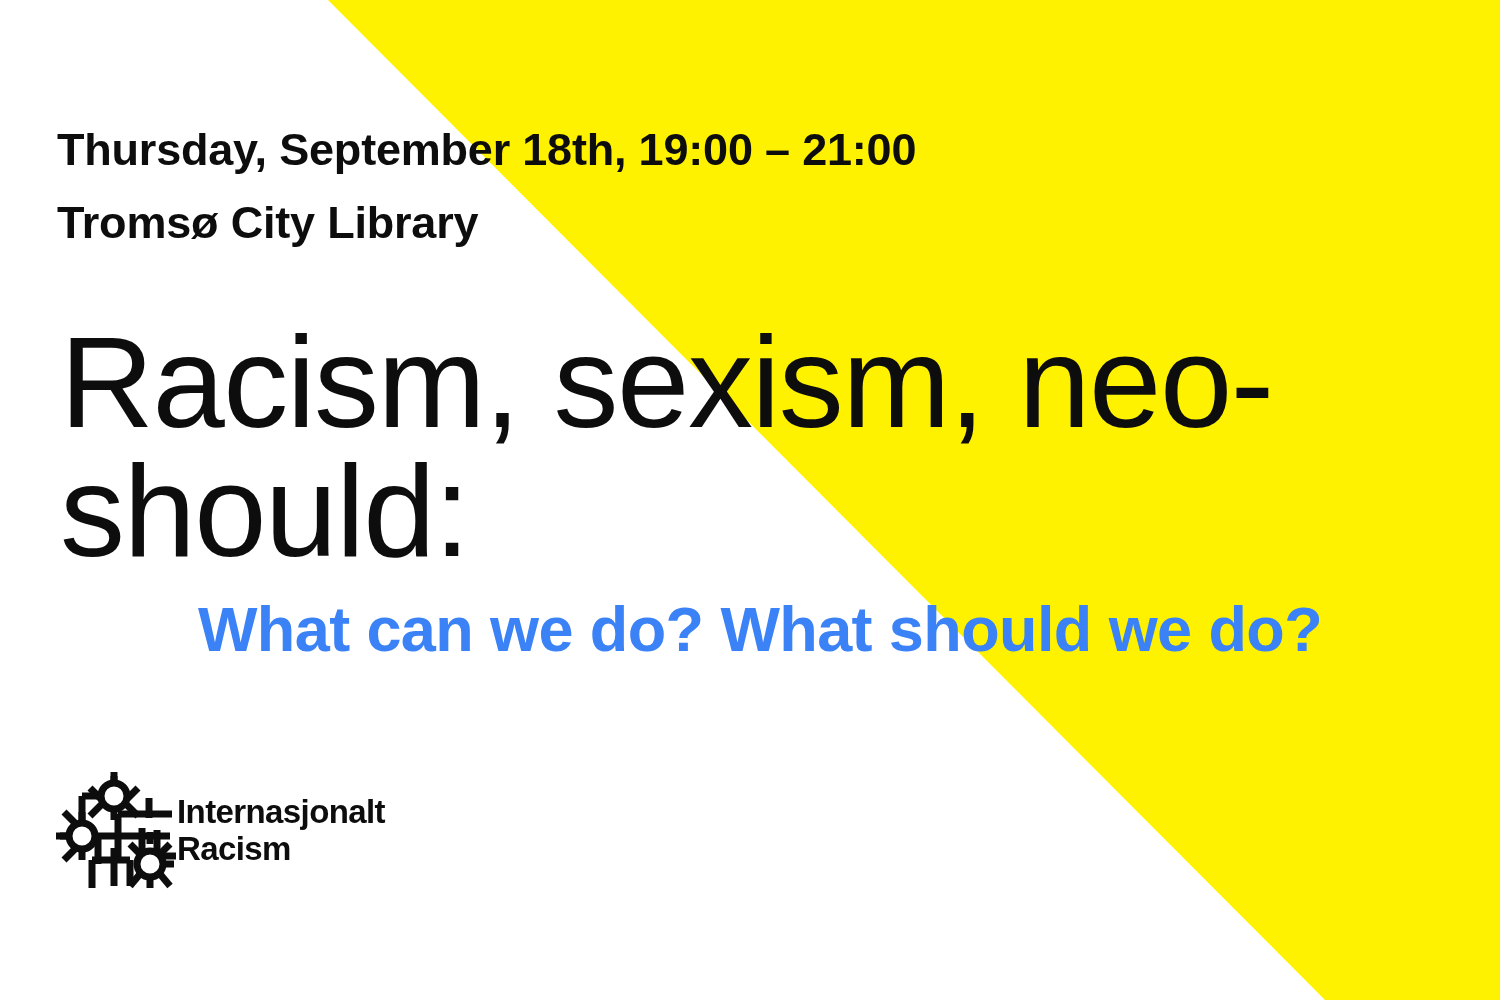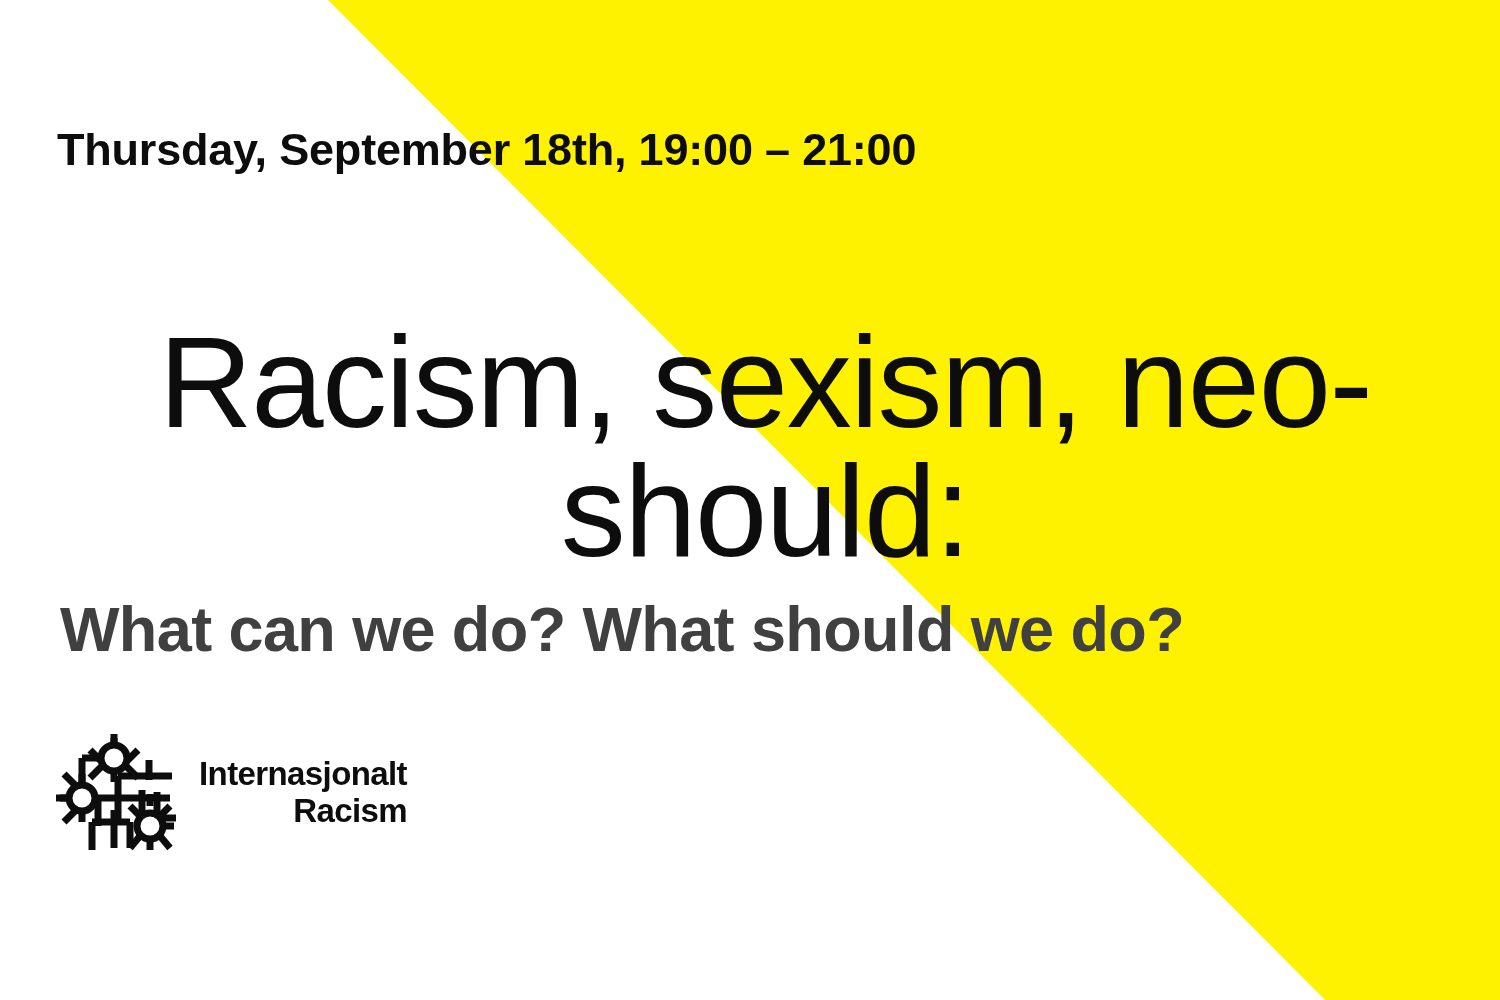--- a/index.html
+++ b/index.html
@@ -52,51 +52,49 @@
     line-height: 1.62;
     letter-spacing: -0.2px;
     white-space: nowrap;
   }
 
   .headline {
     position: absolute;
     left: 60px;
     top: 318px;
     width: 1410px;
-    text-align: center;
+    text-align: left;
     font-size: 130px;
     font-weight: 400;
     line-height: 0.99;
     color: #0d0d0d;
     letter-spacing: -1.5px;
   }
   .headline-line { display: block; white-space: nowrap; }
 
   .subheadline {
     position: absolute;
     left: 60px;
     top: 593px;
     width: 1400px;
-    text-align: left;
+    text-align: center;
     font-size: 63px;
     font-weight: bold;
-    color: #404040;
+    color: #3b82f6;
     letter-spacing: -0.6px;
     white-space: nowrap;
   }
 
   
   #logo-block {
     position: absolute;
     left: 52px;
-    top: 730px;
+    top: 768px;
     display: flex;
     align-items: center;
-    gap: 22px;
-    text-align: right;
   }
   #logo-mark { display: block; }
   #logo-wordmark {
     font-size: 33px;
     font-weight: bold;
     line-height: 1.12;
     color: #0d0d0d;
     letter-spacing: -0.6px;
   }
   #logo-wordmark span { display: block; white-space: nowrap; }
@@ -107,20 +105,21 @@
 <div id="poster">
 
   <svg id="yellow-wedge" viewBox="0 0 1500 1000" width="1500" height="1000" xmlns="http://www.w3.org/2000/svg">
     <polygon points="328,0 1500,0 1500,1000 1325,1000" fill="#FFF200"></polygon>
   </svg>
 
   <div id="content">
 
     <div class="details">
       <div class="details-line">Thursday, September 18th, 19:00 – 21:00</div>
+      <div class="details-line">Tromsø City Library</div>
     </div>
 
     <div class="headline">
       <span class="headline-line">Racism, sexism, neo-</span>
       <span class="headline-line">should:</span>
     </div>
 
     <div class="subheadline">What can we do? What should we do?</div>
 
     <div id="logo-block">

